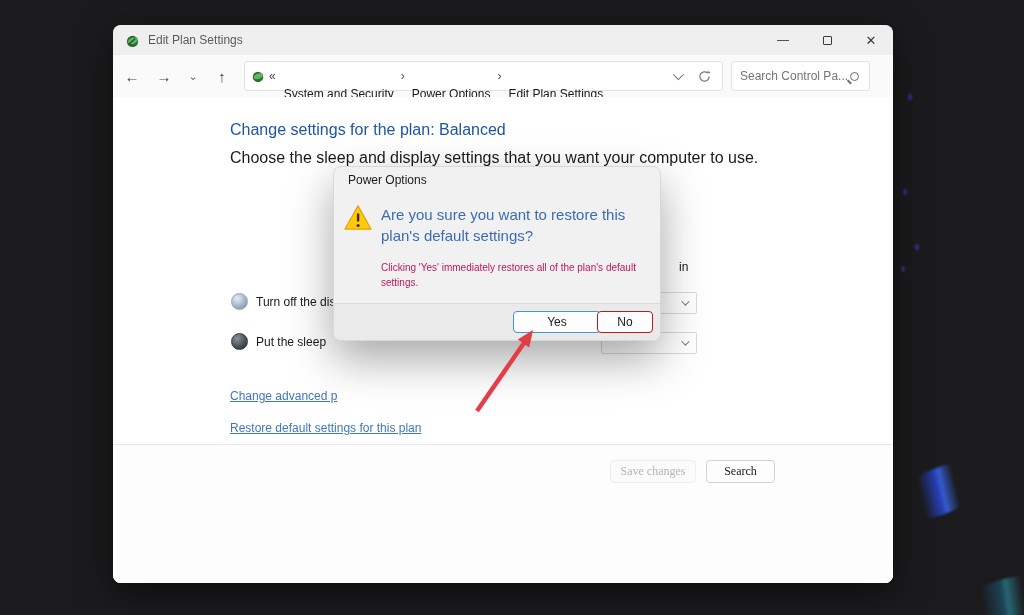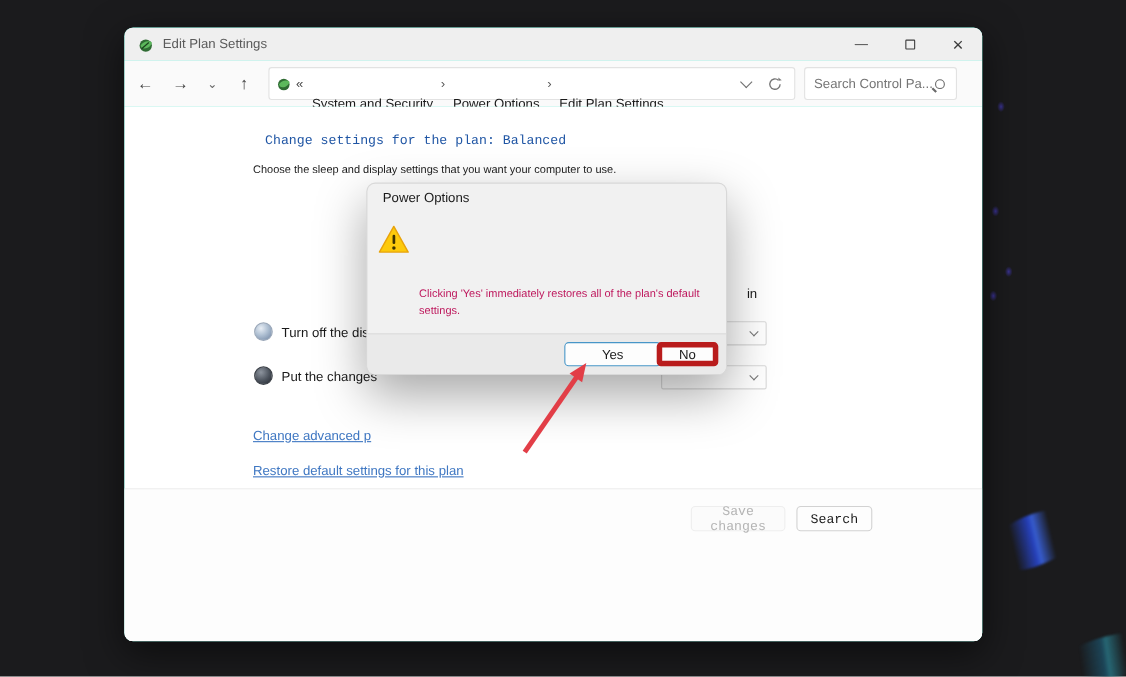--- a/index.html
+++ b/index.html
@@ -38,55 +38,55 @@
   .chev{display:inline-block;width:8px;height:8px;border-right:1.4px solid #707070;border-bottom:1.4px solid #707070;transform:rotate(45deg) translateY(-2px);}
   .addr-chevron{margin-right:16px;}
   .refresh-icon{margin-right:4px;display:flex;align-items:center;}
 
   .searchbox{margin-left:8px;width:139px;height:30px;background:#fff;border:1px solid #e2e2e2;border-radius:3px;display:flex;align-items:center;padding:0 8px;}
   .searchbox input{border:none;outline:none;flex:1;font-size:12px;color:#767676;font-family:"Liberation Sans",sans-serif;background:transparent;min-width:0;}
   .mag-icon{width:9px;height:9px;border:1.4px solid #6a6a6a;border-radius:50%;position:relative;flex:none;margin-right:2px;}
   .mag-icon::after{content:"";position:absolute;width:5px;height:1.5px;background:#6a6a6a;left:-4.5px;top:8px;transform:rotate(45deg);}
 
   .content{position:relative;height:486px;background:#fff;font-size:12px;color:#1a1a1a;}
-  .page-heading{position:absolute;left:128px;top:24px;font-size:12px;color:var(--accent-blue);font-weight:400;font-family:Liberation Mono, monospace;}
-  .page-sub{position:absolute;left:117px;top:52px;font-size:10px;color:#1a1a1a;}
+  .page-heading{position:absolute;left:117px;top:24px;font-size:16px;color:var(--accent-blue);font-weight:400;}
+  .page-sub{position:absolute;left:117px;top:52px;font-size:16px;color:#1a1a1a;}
   .plugged-fragment{position:absolute;left:547px;top:163px;font-size:12px;color:#1a1a1a;padding-left:19px;}
 
   .setting-row{position:absolute;left:118px;display:flex;align-items:center;gap:8px;}
   .row1{top:196px;} .row2{top:236px;}
   .orb{width:17px;height:17px;border-radius:50%;flex:none;}
   .orb.display{background:radial-gradient(circle at 35% 30%,#e8eef5 0%,#aebfd2 45%,#6d82a0 100%);border:1px solid #9aa7b8;}
   .orb.sleep{background:radial-gradient(circle at 35% 30%,#8d949e 0%,#4b525c 55%,#23272e 100%);border:1px solid #3a3f46;}
   .setting-label{white-space:nowrap;}
 
   .dropdown{position:absolute;width:96px;height:22px;background:#fff;border:1px solid #d9d9d9;border-radius:2px;}
   .dd1{left:488px;top:195px;} .dd2{left:488px;top:235px;}
   .dropdown .chev{position:absolute;right:9px;top:7px;width:6px;height:6px;border-color:#777;}
 
   .link{position:absolute;left:117px;color:var(--link-blue);font-size:12px;white-space:nowrap;cursor:pointer;}
   .link-advanced{top:292px;text-decoration:underline;}
   .link-restore{top:324px;text-decoration:underline;}
 
   .hsep{position:absolute;left:0;top:347px;width:100%;height:1px;background:#e8e8e8;}
   .win-footer{position:absolute;left:0;top:348px;width:100%;height:138px;background:#fdfdfd;}
-  .btn{border-radius:4px;font-size:12px;font-family:Liberation Mono, monospace;display:flex;align-items:center;justify-content:center;margin-left:18px;}
+  .btn{border-radius:4px;font-size:12px;font-family:Liberation Serif, serif;display:flex;align-items:center;justify-content:center;}
   .save-btn{position:absolute;left:497px;top:15px;width:86px;height:23px;background:#fbfbfb;border:1px solid #eeeeee;color:#b4b4b4;}
   .cancel-btn{position:absolute;left:593px;top:15px;width:69px;height:23px;background:#fdfdfd;border:1px solid #d2d2d2;color:#1a1a1a;}
 
   
   .dialog{position:absolute;left:333px;top:166px;width:328px;height:175px;background:var(--dialog-bg);border:1px solid #d8d8d8;border-radius:8px;box-shadow:0 18px 45px rgba(0,0,0,.35);overflow:hidden;}
   .dialog-title{position:absolute;left:14px;top:6px;font-size:12px;color:#1a1a1a;}
   .warn-icon{position:absolute;left:9px;top:37px;}
   .dialog-instruction{position:absolute;left:47px;top:37px;width:278px;font-size:15px;line-height:21px;color:var(--instr-blue);}
   .dialog-body{position:absolute;left:47px;top:93px;width:286px;font-size:10px;line-height:15px;color:#be185d;}
   .dialog-footer{position:absolute;left:0;bottom:0;width:100%;height:37px;background:var(--dialog-footer);border-top:1px solid #dcdcdc;}
   .dlg-btn{position:absolute;top:7px;height:22px;background:#fdfdfd;border-radius:4px;font-size:12px;color:#1a1a1a;display:flex;align-items:center;justify-content:center;}
   .yes-btn{left:179px;width:88px;border:1.5px solid var(--focus-border);}
-  .no-btn{left:263px;width:56px;border:5px solid #b91c1c;}
+  .no-btn{left:263px;width:56px;border:1px solid #b91c1c;}
 
   .annot{position:absolute;left:0;top:0;width:1024px;height:615px;pointer-events:none;}
 </style>
 </head>
 <body>
 
 <div class="streak streak1"></div>
 <div class="streak streak2"></div>
 <div class="speck" style="left:900px;top:185px;"></div>
 <div class="speck" style="left:912px;top:240px;"></div>
@@ -155,21 +155,21 @@
     <div class="setting-row row1">
       <span class="orb display"></span>
       <span class="setting-label">Turn off the dis</span>
     </div>
     <div class="dropdown dd1">
         <span class="chev"></span>
       </div>
 
     <div class="setting-row row2">
       <span class="orb sleep"></span>
-      <span class="setting-label">Put the changes</span>
+      <span class="setting-label">Put the sleep</span>
     </div>
     <div class="dropdown dd2">
         <span class="chev"></span>
       </div>
 
     <a class="link link-advanced">Change advanced p</a>
     <a class="link link-restore">Restore default settings for this plan</a>
 
     <div class="hsep"></div>
     <div class="win-footer">
@@ -179,20 +179,21 @@
   </div>
 </div>
 
 <div class="dialog">
   <div class="dialog-title">Power Options</div>
   <svg class="warn-icon" width="30" height="28" viewBox="0 0 32 30">
     <path d="M16 2 L30 27 L2 27 Z" fill="#fdca0c" stroke="#e8a30a" stroke-width="1.4" stroke-linejoin="round"></path>
     <rect x="14.8" y="10" width="2.6" height="9" rx="1.2" fill="#3d3200"></rect>
     <circle cx="16.1" cy="23" r="1.7" fill="#3d3200"></circle>
   </svg>
+  <div class="dialog-instruction">Are you sure you want to restore this plan's default settings?</div>
   <div class="dialog-body">Clicking 'Yes' immediately restores all of the plan's default settings.</div>
   <div class="dialog-footer">
     <button class="dlg-btn yes-btn">Yes</button>
     <button class="dlg-btn no-btn">No</button>
   </div>
 </div>
 
 <svg class="annot">
   <line x1="477" y1="411" x2="524" y2="343" stroke="#e23e47" stroke-width="4.5"></line>
   <polygon points="533,330 529.2,347.5 517.8,339.6" fill="#e23e47"></polygon>

